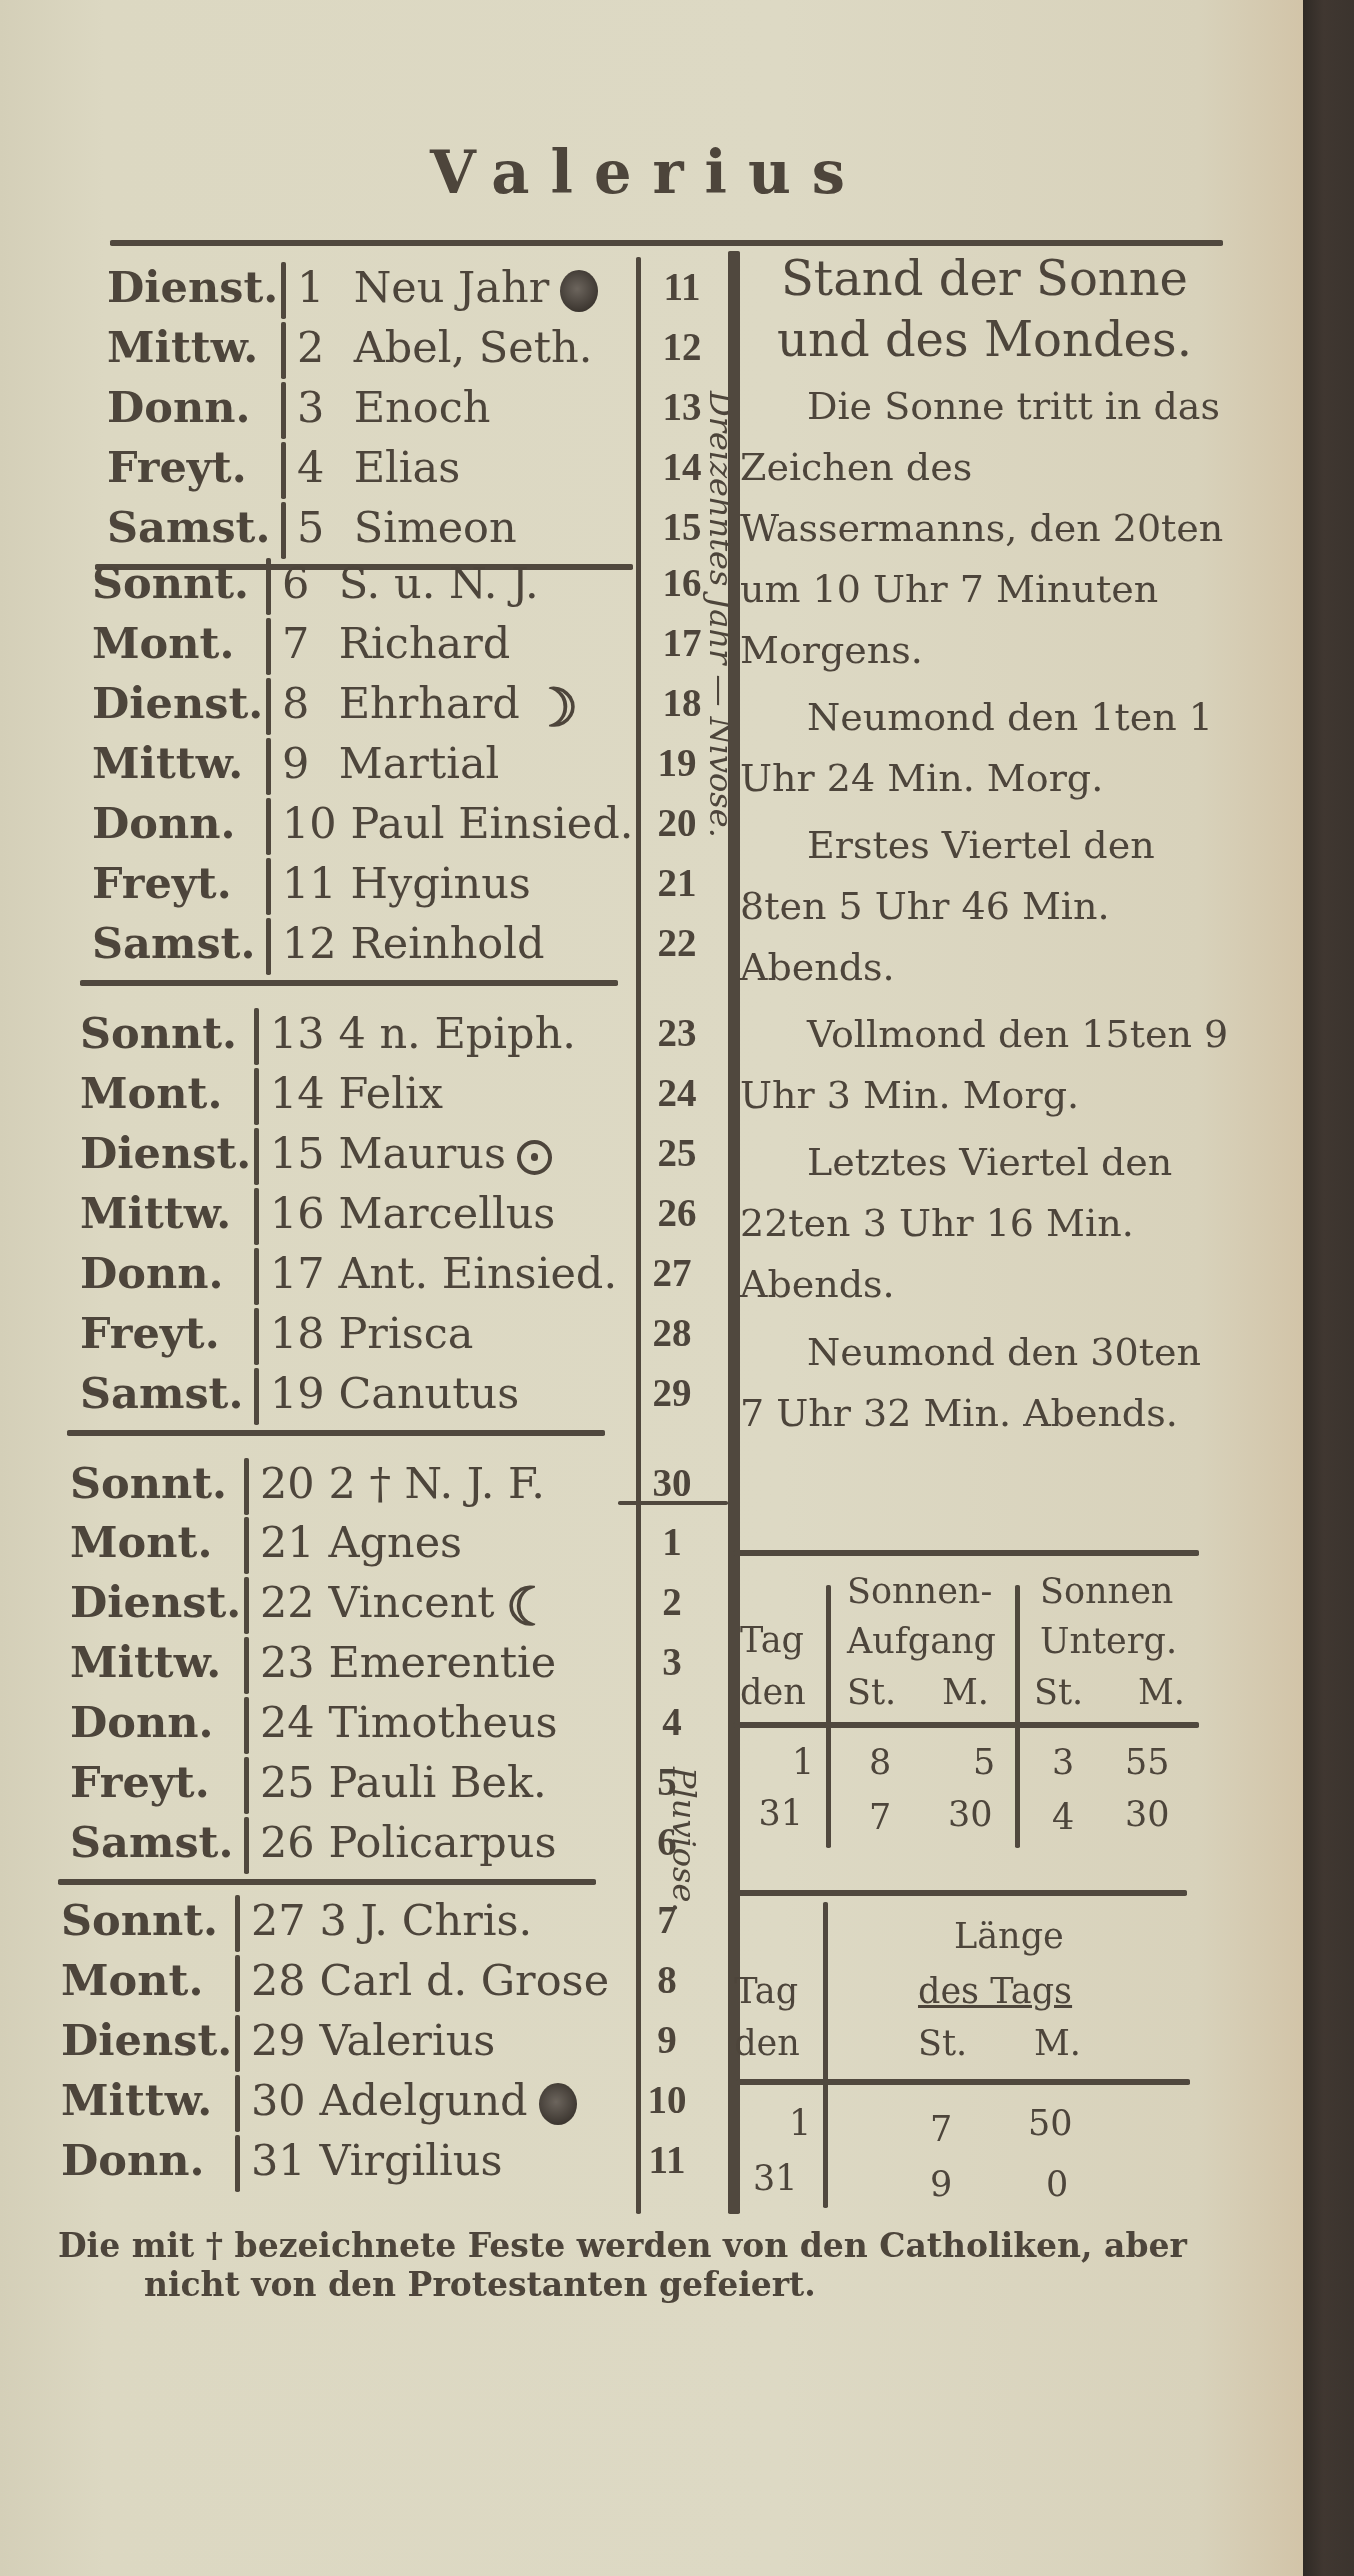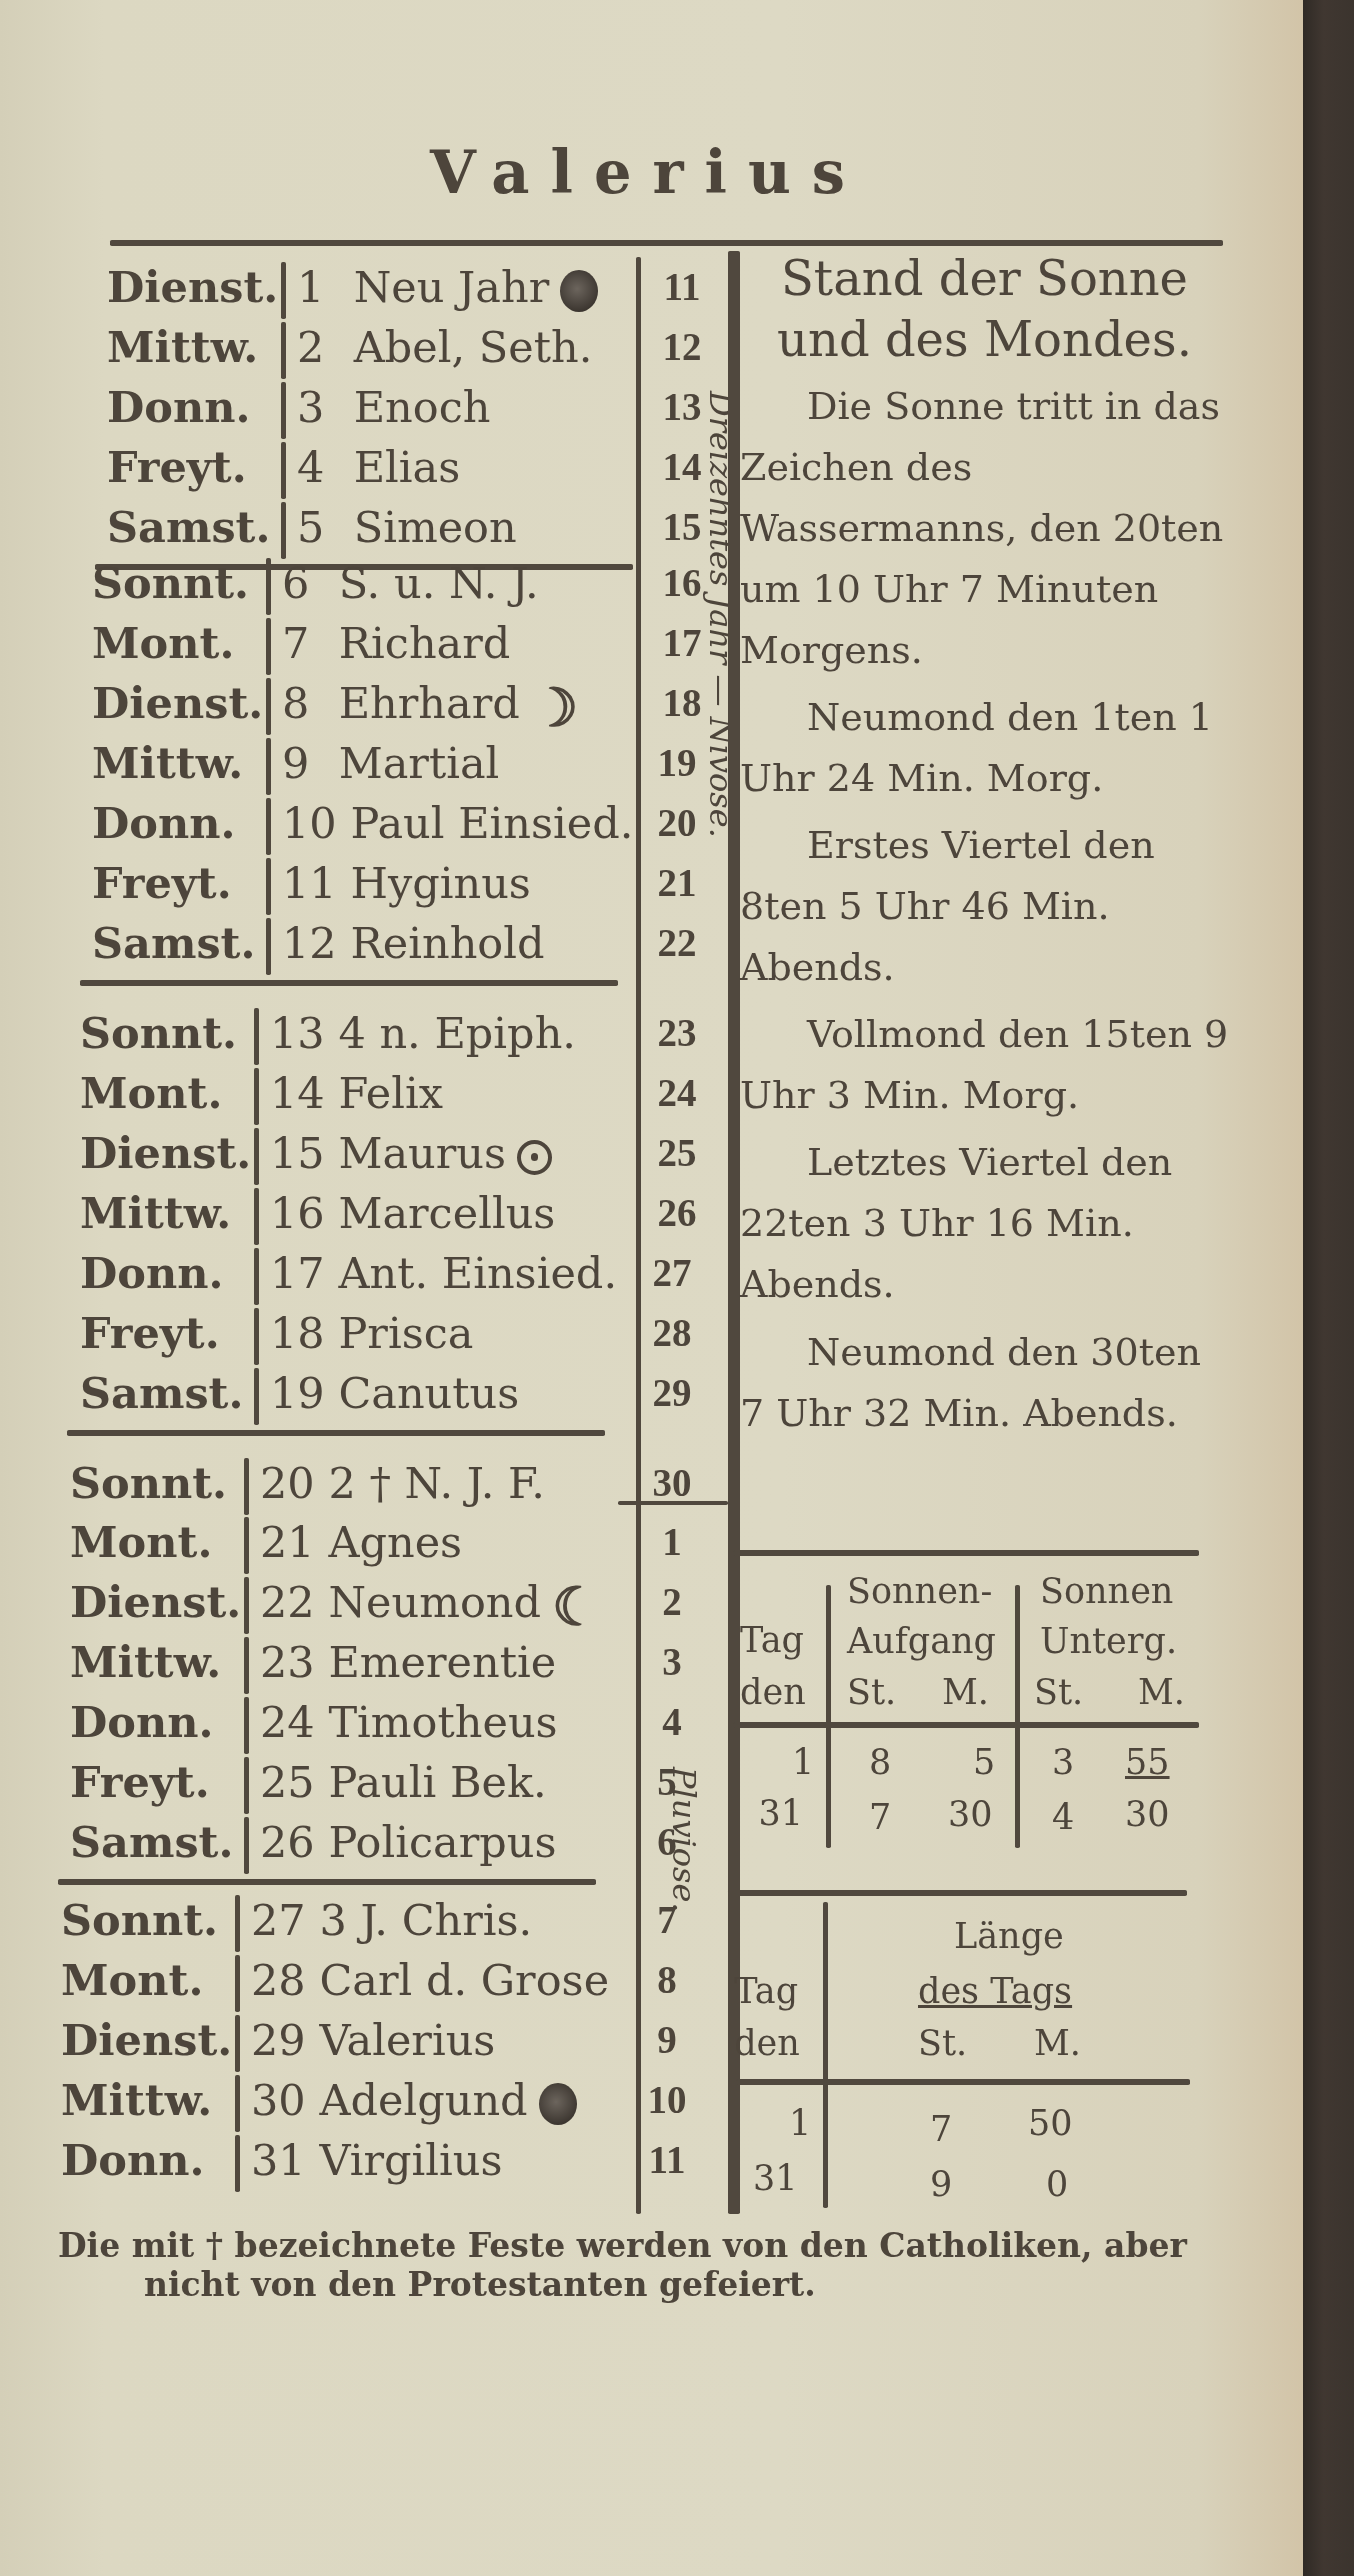--- a/index.html
+++ b/index.html
@@ -168,21 +168,21 @@
         <span class="date"><span class="num">20</span> <span>2 † N. J. F.</span></span>
         <div class="vrule" style="left: 174px; top: 4.9px; height: 57px;"></div>
       </div>
       <div class="day-row ink" style="left: 70px; top: 1512px; width: 538px;">
         <span class="wd">Mont.</span>
         <span class="date"><span class="num">21</span> <span>Agnes</span></span>
         <div class="vrule" style="left: 174px; top: 4.9px; height: 57px;"></div>
       </div>
       <div class="day-row ink" style="left: 70px; top: 1572px; width: 538px;">
         <span class="wd">Dienst.</span>
-        <span class="date"><span class="num">22</span> <span>Neumond</span><span class="sym crescent">☾</span></span>
+        <span class="date"><span class="num">22</span> <span>Vincent</span><span class="sym crescent">☾</span></span>
         <div class="vrule" style="left: 174px; top: 4.9px; height: 57px;"></div>
       </div>
       <div class="day-row ink" style="left: 70px; top: 1632px; width: 538px;">
         <span class="wd">Mittw.</span>
         <span class="date"><span class="num">23</span> <span>Emerentie</span></span>
         <div class="vrule" style="left: 174px; top: 4.9px; height: 57px;"></div>
       </div>
       <div class="day-row ink" style="left: 70px; top: 1692px; width: 538px;">
         <span class="wd">Donn.</span>
         <span class="date"><span class="num">24</span> <span>Timotheus</span></span>
@@ -288,21 +288,21 @@
     <span class="cell" style="left:208px; top:107px;">M.</span>
     <span class="cell" style="left:300px; top:107px;">St.</span>
     <span class="cell" style="left:404px; top:107px;">M.</span>
 
     <div class="hrule" style="left:0; top:162px; width:465px;"></div>
 
     <span class="cell" style="left:58px; top:177px;">1</span>
     <span class="cell" style="left:135px; top:177px;">8</span>
     <span class="cell" style="left:239px; top:177px;">5</span>
     <span class="cell" style="left:318px; top:177px;">3</span>
-    <span class="cell" style="left:391px; top:177px;text-decoration:underline;">55</span>
+    <span class="cell" style="left:391px; top:177px;">55</span>
 
     <span class="cell" style="left:24.5px; top:228px;">31</span>
     <span class="cell" style="left:135px; top:232px;">7</span>
     <span class="cell" style="left:214px; top:229px;">30</span>
     <span class="cell" style="left:318px; top:232px;">4</span>
     <span class="cell" style="left:391px; top:229px;">30</span>
 
     <div class="vrule" style="left:92px; top:24.5px; height:263px;"></div>
     <div class="vrule" style="left:281px; top:24.5px; height:263px;"></div>
   </div>

